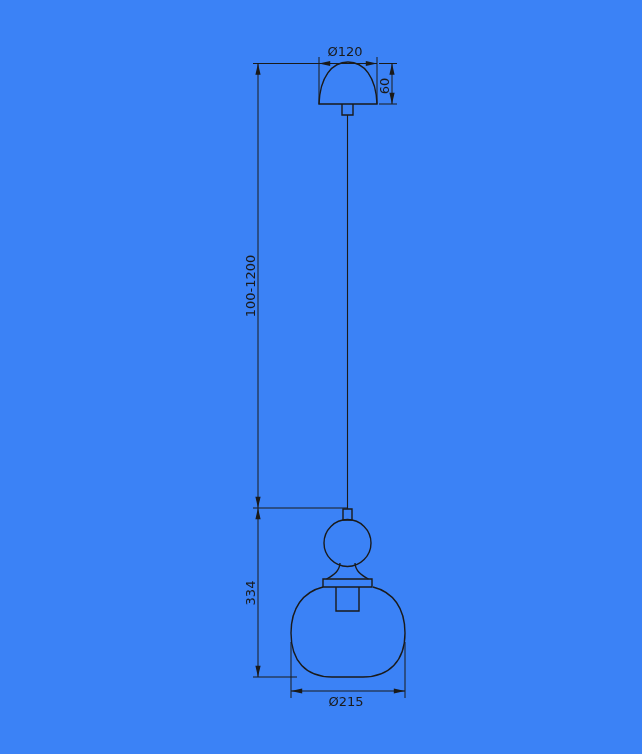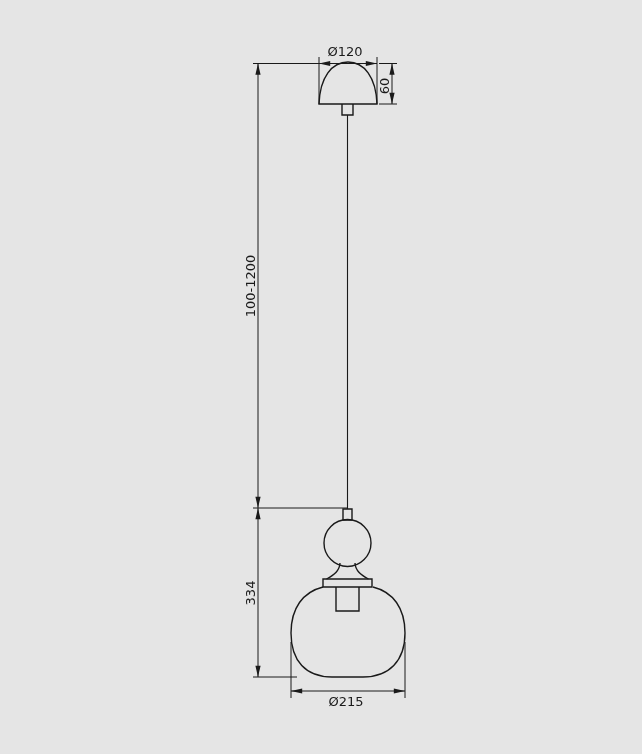--- a/index.html
+++ b/index.html
@@ -5,21 +5,21 @@
   html, body {
     margin: 0;
     padding: 0;
     background: #ffffff;
     font-family: "DejaVu Sans", "Liberation Sans", sans-serif;
   }
   .page {
     position: relative;
     width: 642px;
     height: 754px;
-    background: #e5e5e5;
+    background: #3b82f6;
     overflow: hidden;
   }
   svg text {
     font-family: "DejaVu Sans", "Liberation Sans", sans-serif;
     font-size: 13px;
     fill: #1a1a1a;
   }
   .fixture-stroke { stroke: #1a1a1a; fill: none; stroke-width: 1.4; }
   .dim-stroke { stroke: #1a1a1a; fill: none; stroke-width: 1; }
 </style>

